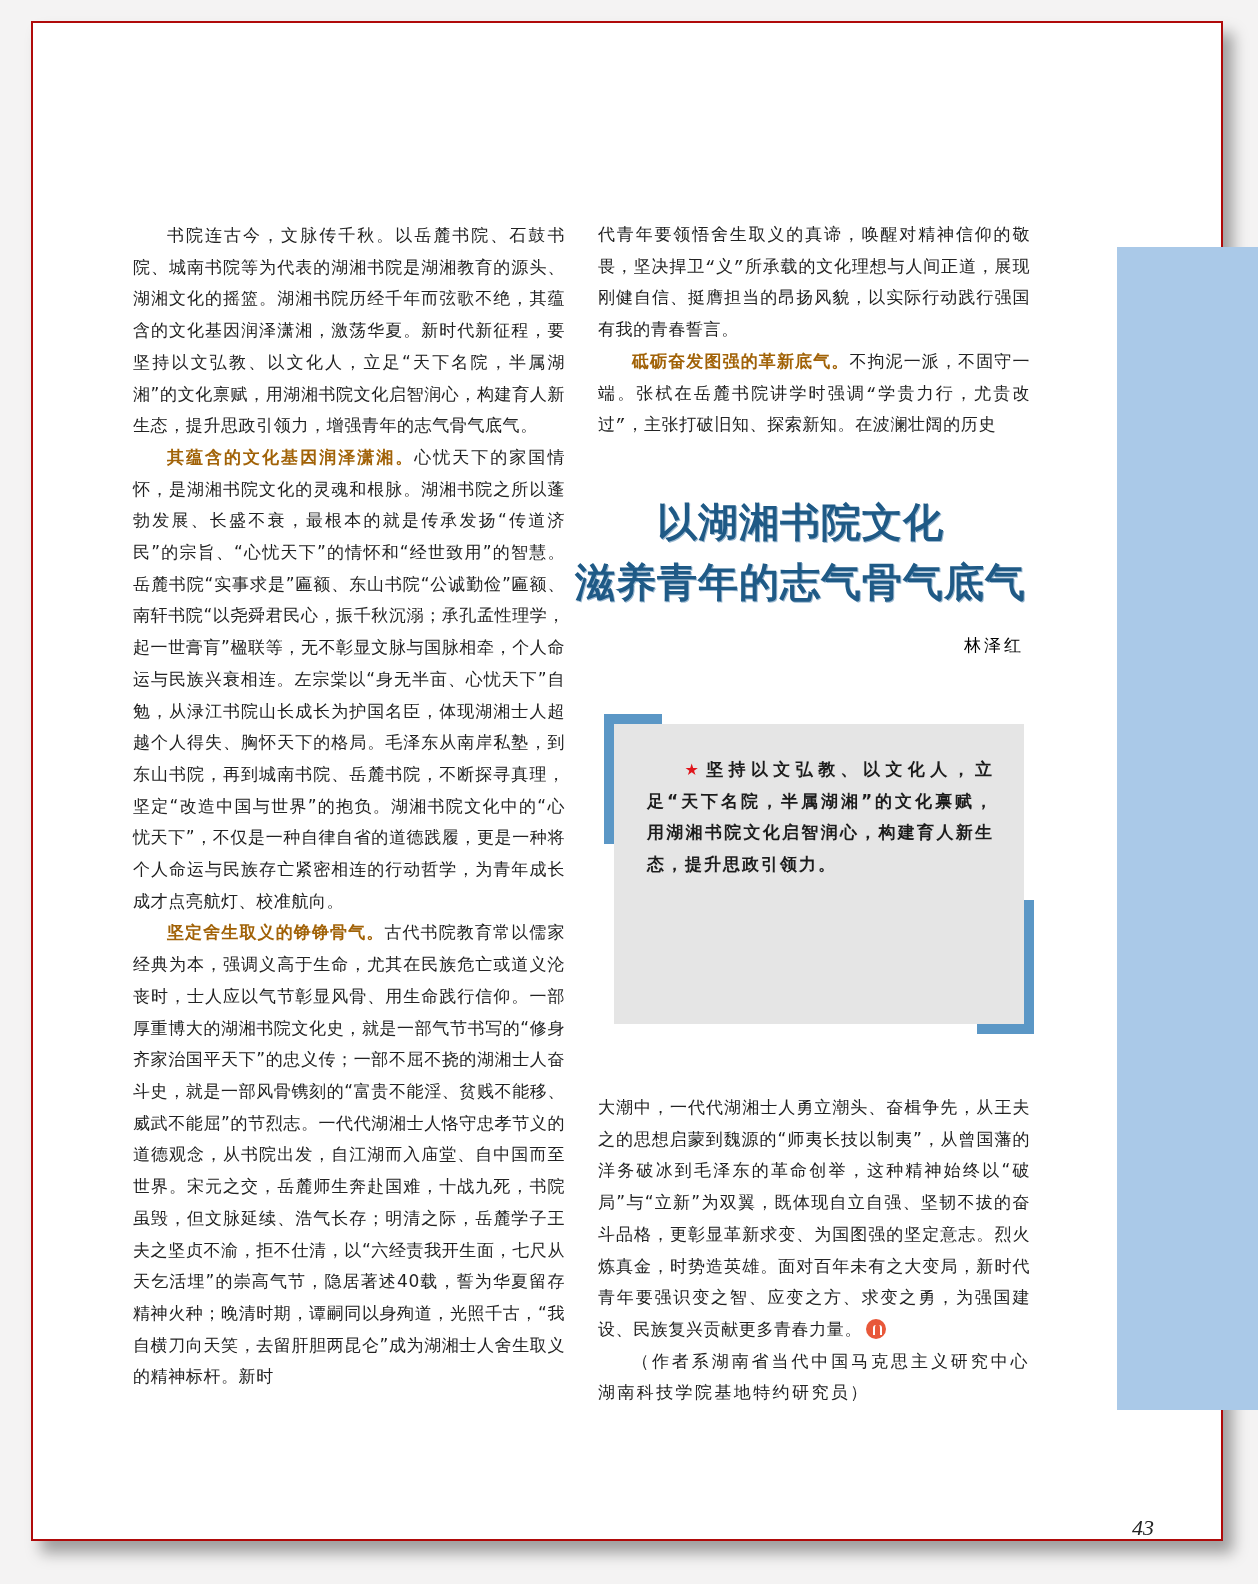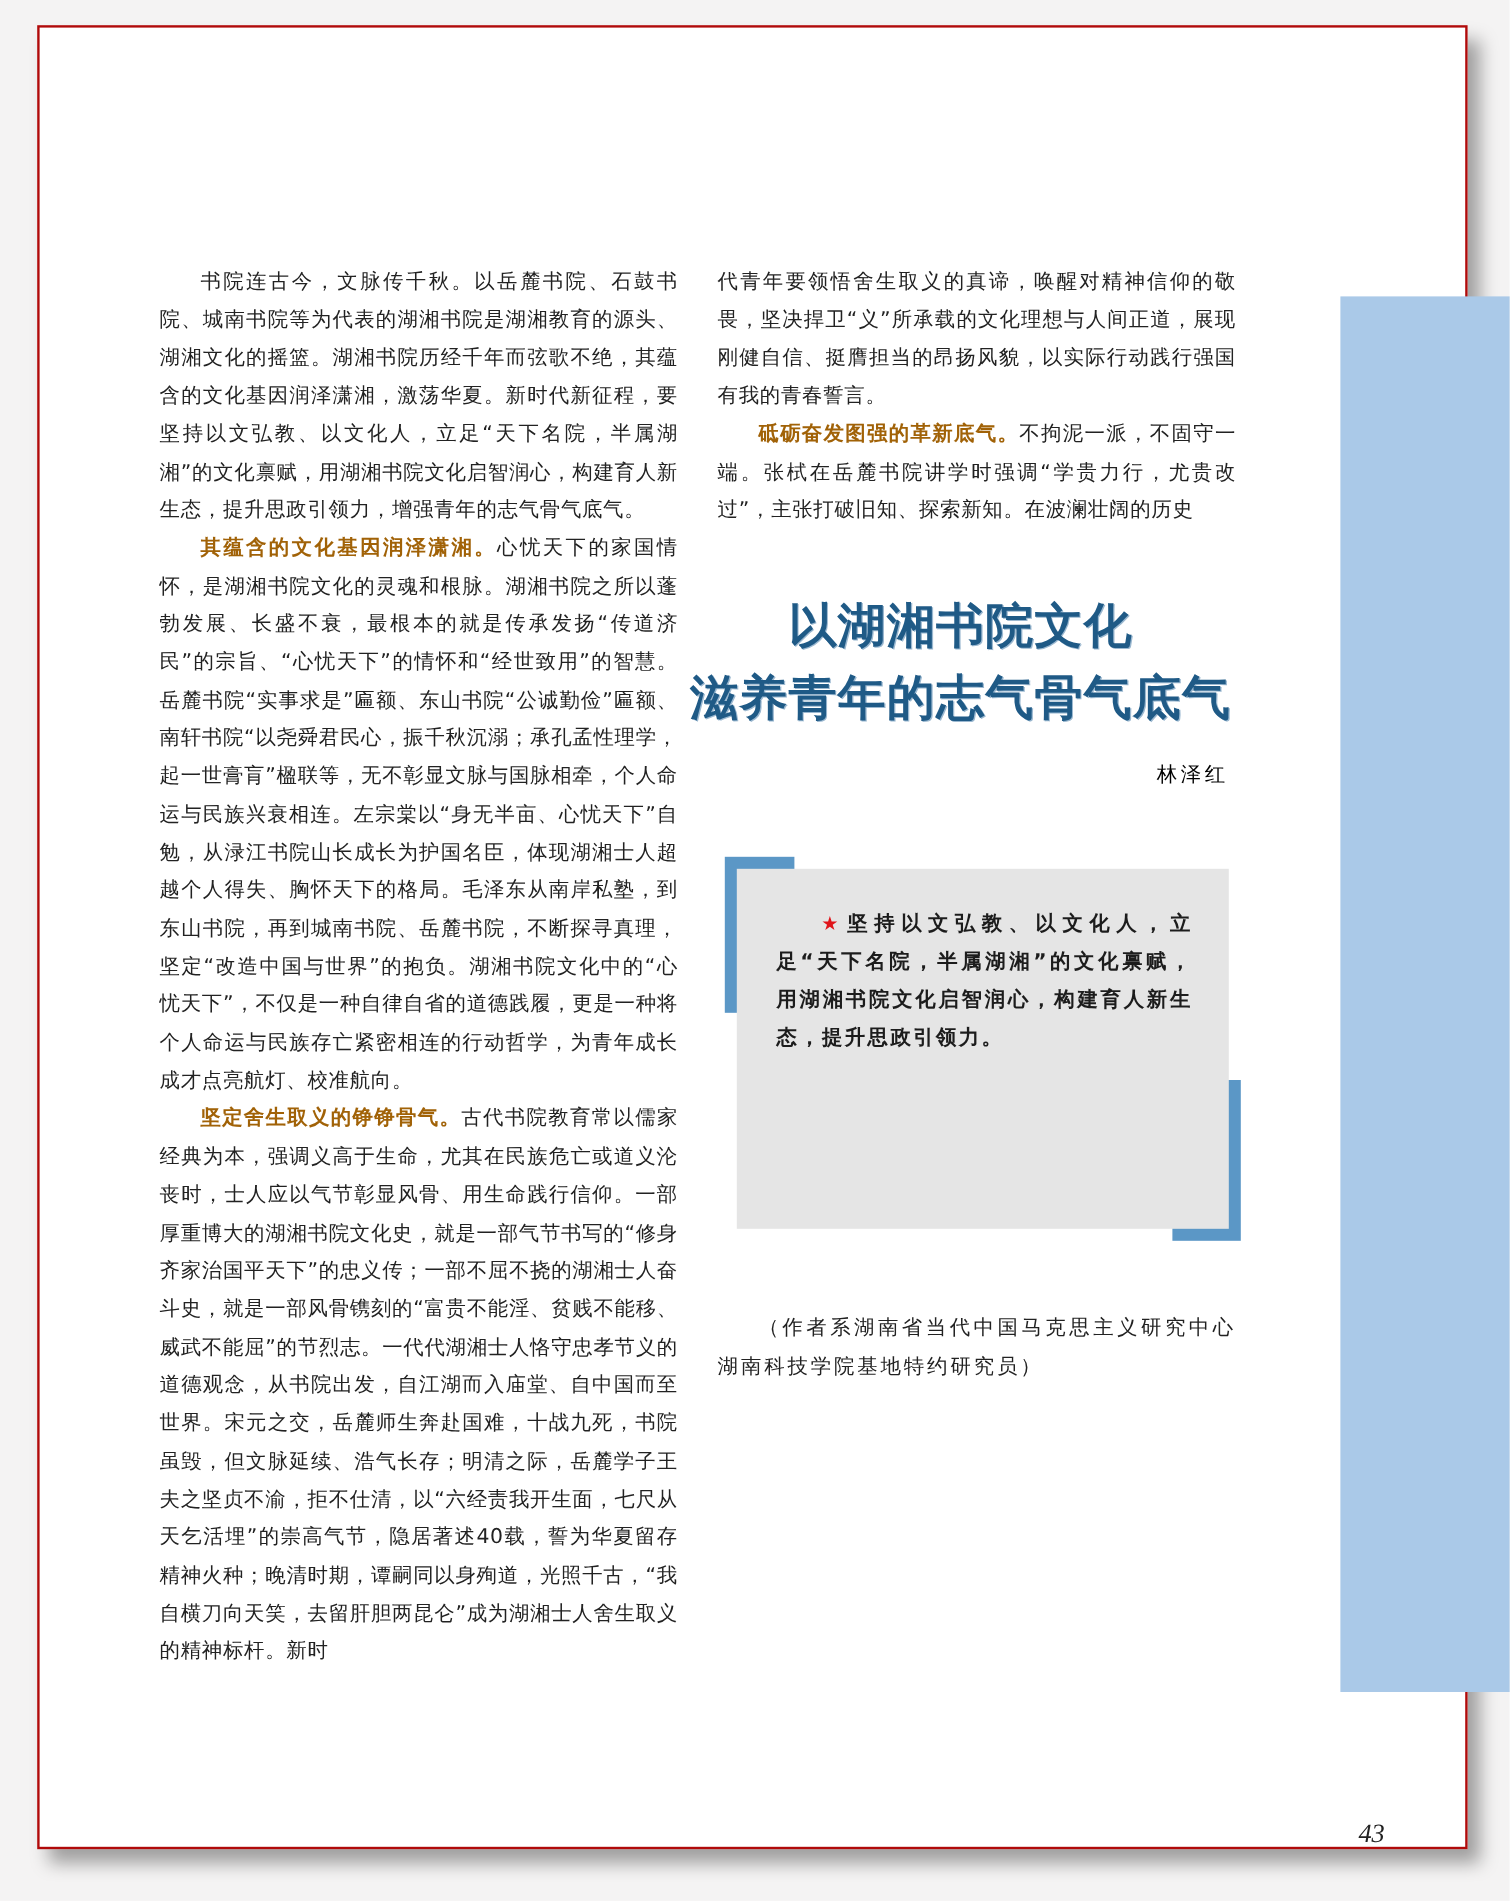--- a/index.html
+++ b/index.html
@@ -22,21 +22,21 @@
   }
   .col {
     position:absolute; width:432px;
     font-size:17px; line-height:31.7px; letter-spacing:0.6px;
     text-align:justify; text-justify:inter-character;
   }
   .col p { margin:0; text-indent:2em; }
   .col p.cont { text-indent:0; }
   .col b { font-weight:bold; color:#a16207; }
   .col-left { left:131px; top:218px; }
-  .col-right-top { left:596px; top:218px; }
+  .col-right-top { left:596px; top:218px;font-family:Liberation Mono, monospace; }
   .col-right-bottom { left:596px; top:1090px; }
   .title {
     position:absolute; right:226px; top:490px; text-align:center;
     font-family:"DejaVu Serif","Liberation Serif",serif;
     font-weight:bold; font-size:40px; line-height:60px;
     color:#1f5a86; letter-spacing:1px;
     text-shadow:1px 1px 0 #9bb8d0;
   }
   .author {
     position:absolute; right:228px; top:632px;
@@ -101,17 +101,18 @@
   </div>
   <div class="author" style="right:197px;top:611px;">林泽红</div>
 
   <div class="bracket-tl" style="left:571px;top:691px;"></div>
   <div class="bracket-br" style="left:944px;top:877px;"></div>
   <div class="callout" style="left:581px;top:701px;">
     <p><span class="star">★</span><span>坚持以文弘教、以文化人，立足“天下名院，半属湖湘”的文化禀赋，用湖湘书院文化启智润心，构建育人新生态，提升思政引领力。</span></p>
   </div>
 
   <div class="col col-right-bottom" style="left:565px;top:1069px;">
+    <p class="cont"><span>大潮中，一代代湖湘士人勇立潮头、奋楫争先，从王夫之的思想启蒙到魏源的“师夷长技以制夷”，从曾国藩的洋务破冰到毛泽东的革命创举，这种精神始终以“破局”与“立新”为双翼，既体现自立自强、坚韧不拔的奋斗品格，更彰显革新求变、为国图强的坚定意志。烈火炼真金，时势造英雄。面对百年未有之大变局，新时代青年要强识变之智、应变之方、求变之勇，为强国建设、民族复兴贡献更多青春力量。</span><span class="endmark"></span></p>
     <p class="note">（作者系湖南省当代中国马克思主义研究中心湖南科技学院基地特约研究员）</p>
   </div>
 
   <div class="pagenum" style="left:1099px;top:1492px;">43</div>
 </div>
 
 </body></html>

